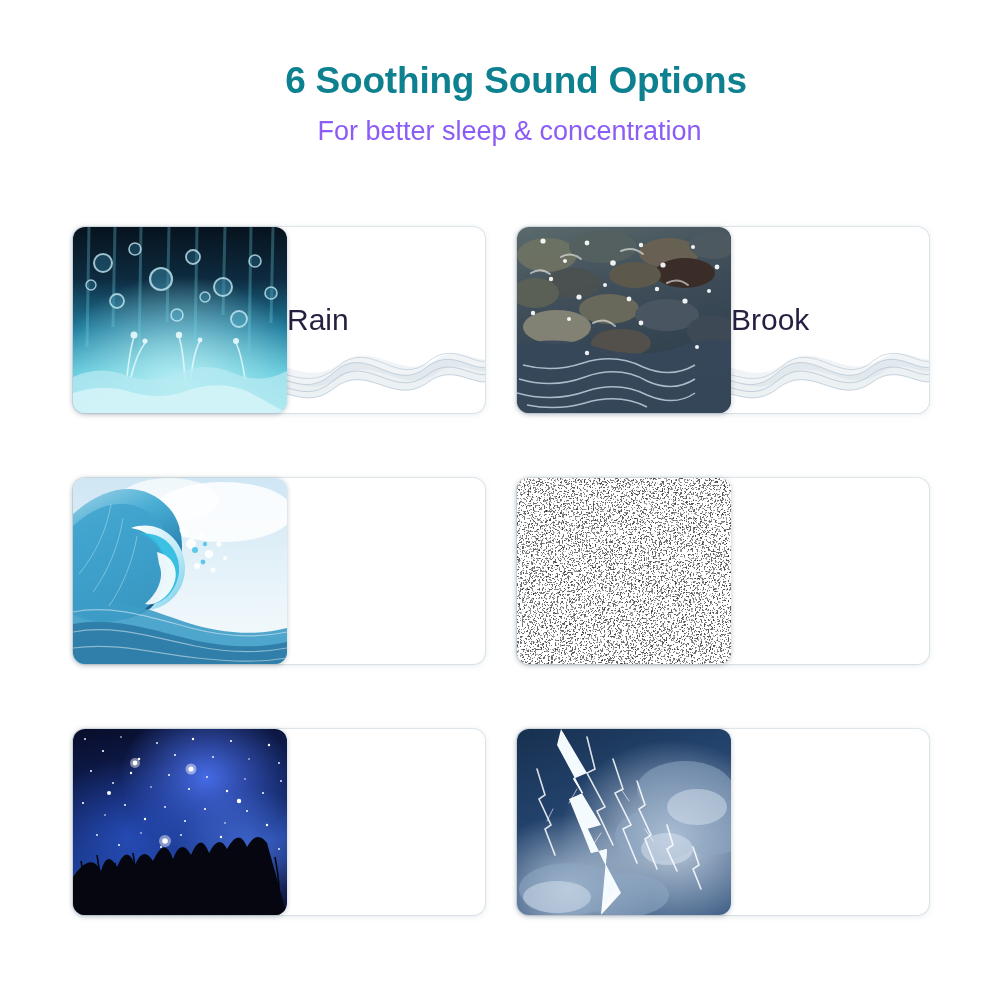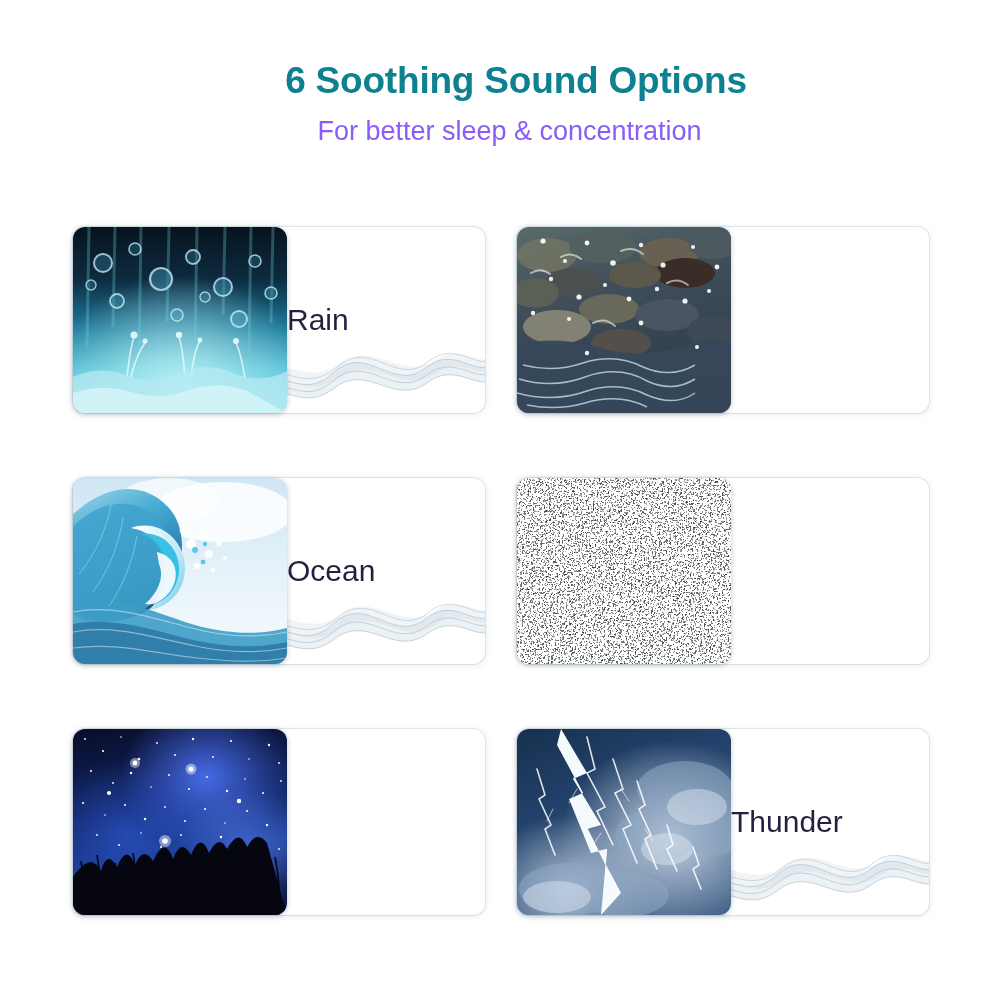--- a/index.html
+++ b/index.html
@@ -260,20 +260,37 @@
           </g>
           <g stroke="#ffffff" stroke-opacity="0.55" stroke-width="2" fill="none" stroke-linecap="round">
             <path d="M44 30 q10 -6 20 2"></path>
               <path d="M104 24 q12 -5 22 3"></path>
             <path d="M14 46 q10 -6 19 1"></path>
               <path d="M150 56 q11 -6 21 2"></path>
             <path d="M76 96 q12 -6 22 3"></path>
           </g>
         </svg>
       </div>
+      <div class="card-body">
+        <div class="wave">
+          <svg viewBox="0 0 252 82" preserveAspectRatio="none" aria-hidden="true">
+            <g fill="none" stroke="#9fb5c6" stroke-opacity="0.55">
+              <path d="M0 58 C34 28 58 76 92 44 C126 12 152 66 186 38 C214 16 236 50 252 34" stroke-width="1"></path>
+              <path d="M0 64 C34 36 58 82 92 52 C126 22 152 72 186 46 C214 24 236 56 252 42" stroke-width="1"></path>
+              <path d="M0 70 C34 44 58 86 92 60 C126 32 152 78 186 54 C214 32 236 62 252 50" stroke-width="1"></path>
+              <path d="M0 52 C30 22 60 70 96 38 C130 8 156 60 188 32 C216 10 238 44 252 28" stroke-width="0.9"></path>
+            </g>
+            <path d="M0 58 C34 28 58 76 92 44 C126 12 152 66 186 38 C214 16 236 50 252 34
+                     L252 50 C236 62 214 32 186 54 C152 78 126 32 92 60 C58 86 34 44 0 70 Z" fill="#aabecd" fill-opacity="0.22"></path>
+            <path d="M0 44 C36 18 62 62 100 34 C134 10 160 54 196 30 C220 14 240 40 252 26
+                     L252 38 C240 52 220 26 196 44 C160 68 134 24 100 48 C62 76 36 32 0 56 Z" fill="#b8cad7" fill-opacity="0.20"></path>
+          </svg>
+        </div>
+        <div class="card-label">Brook</div>
+      </div>
     </div>
 
     <div class="card">
       <div class="card-thumb">
         <svg viewBox="0 0 214 186" preserveAspectRatio="none" aria-hidden="true">
           <defs>
             <linearGradient id="skyG" x1="0" y1="0" x2="0" y2="1">
               <stop offset="0%" stop-color="#cfe6f4"></stop>
               <stop offset="60%" stop-color="#e9f4fa"></stop>
               <stop offset="100%" stop-color="#f6fbfd"></stop>
@@ -319,37 +336,20 @@
             <path d="M0 134 C40 126 80 140 118 150 C152 159 186 160 214 154"></path>
             <path d="M0 154 C42 146 82 160 122 168 C156 175 188 175 214 170"></path>
             <path d="M0 170 C44 164 84 176 124 180 C158 184 190 184 214 180"></path>
           </g>
           <g stroke="#9fd8ea" stroke-opacity="0.6" stroke-width="1" fill="none">
             <path d="M6 96 C24 74 34 50 38 26"></path>
             <path d="M20 114 C36 92 46 66 50 40"></path>
             <path d="M36 128 C50 108 60 82 64 58"></path>
           </g>
         </svg>
-      </div>
-      <div class="card-body">
-        <div class="wave">
-          <svg viewBox="0 0 252 82" preserveAspectRatio="none" aria-hidden="true">
-            <g fill="none" stroke="#9fb5c6" stroke-opacity="0.55">
-              <path d="M0 58 C34 28 58 76 92 44 C126 12 152 66 186 38 C214 16 236 50 252 34" stroke-width="1"></path>
-              <path d="M0 64 C34 36 58 82 92 52 C126 22 152 72 186 46 C214 24 236 56 252 42" stroke-width="1"></path>
-              <path d="M0 70 C34 44 58 86 92 60 C126 32 152 78 186 54 C214 32 236 62 252 50" stroke-width="1"></path>
-              <path d="M0 52 C30 22 60 70 96 38 C130 8 156 60 188 32 C216 10 238 44 252 28" stroke-width="0.9"></path>
-            </g>
-            <path d="M0 58 C34 28 58 76 92 44 C126 12 152 66 186 38 C214 16 236 50 252 34
-                     L252 50 C236 62 214 32 186 54 C152 78 126 32 92 60 C58 86 34 44 0 70 Z" fill="#aabecd" fill-opacity="0.22"></path>
-            <path d="M0 44 C36 18 62 62 100 34 C134 10 160 54 196 30 C220 14 240 40 252 26
-                     L252 38 C240 52 220 26 196 44 C160 68 134 24 100 48 C62 76 36 32 0 56 Z" fill="#b8cad7" fill-opacity="0.20"></path>
-          </svg>
-        </div>
-        <div class="card-label">Ocean</div>
       </div>
     </div>
 
     <div class="card">
       <div class="card-thumb">
         <svg viewBox="0 0 214 186" preserveAspectRatio="none" aria-hidden="true">
           <defs>
             <filter id="noiseFilter" x="0" y="0" width="100%" height="100%">
               <feTurbulence type="fractalNoise" baseFrequency="0.55" numOctaves="3" seed="7" result="t"></feTurbulence>
               <feColorMatrix in="t" type="saturate" values="0"></feColorMatrix>
@@ -513,33 +513,16 @@
           </g>
           <g stroke="#ffffff" stroke-opacity="0.6" stroke-width="1" fill="none" stroke-linecap="round">
             <path d="M60 60 L52 74"></path>
               <path d="M84 104 L76 116"></path>
               <path d="M104 60 L112 72"></path>
             <path d="M128 100 L136 112"></path>
               <path d="M36 80 L30 92"></path>
           </g>
         </svg>
       </div>
-      <div class="card-body">
-        <div class="wave">
-          <svg viewBox="0 0 252 82" preserveAspectRatio="none" aria-hidden="true">
-            <g fill="none" stroke="#9fb5c6" stroke-opacity="0.55">
-              <path d="M0 58 C34 28 58 76 92 44 C126 12 152 66 186 38 C214 16 236 50 252 34" stroke-width="1"></path>
-              <path d="M0 64 C34 36 58 82 92 52 C126 22 152 72 186 46 C214 24 236 56 252 42" stroke-width="1"></path>
-              <path d="M0 70 C34 44 58 86 92 60 C126 32 152 78 186 54 C214 32 236 62 252 50" stroke-width="1"></path>
-              <path d="M0 52 C30 22 60 70 96 38 C130 8 156 60 188 32 C216 10 238 44 252 28" stroke-width="0.9"></path>
-            </g>
-            <path d="M0 58 C34 28 58 76 92 44 C126 12 152 66 186 38 C214 16 236 50 252 34
-                     L252 50 C236 62 214 32 186 54 C152 78 126 32 92 60 C58 86 34 44 0 70 Z" fill="#aabecd" fill-opacity="0.22"></path>
-            <path d="M0 44 C36 18 62 62 100 34 C134 10 160 54 196 30 C220 14 240 40 252 26
-                     L252 38 C240 52 220 26 196 44 C160 68 134 24 100 48 C62 76 36 32 0 56 Z" fill="#b8cad7" fill-opacity="0.20"></path>
-          </svg>
-        </div>
-        <div class="card-label">Thunder</div>
-      </div>
     </div>
 
   </div>
 </div>
 
 </body></html>

